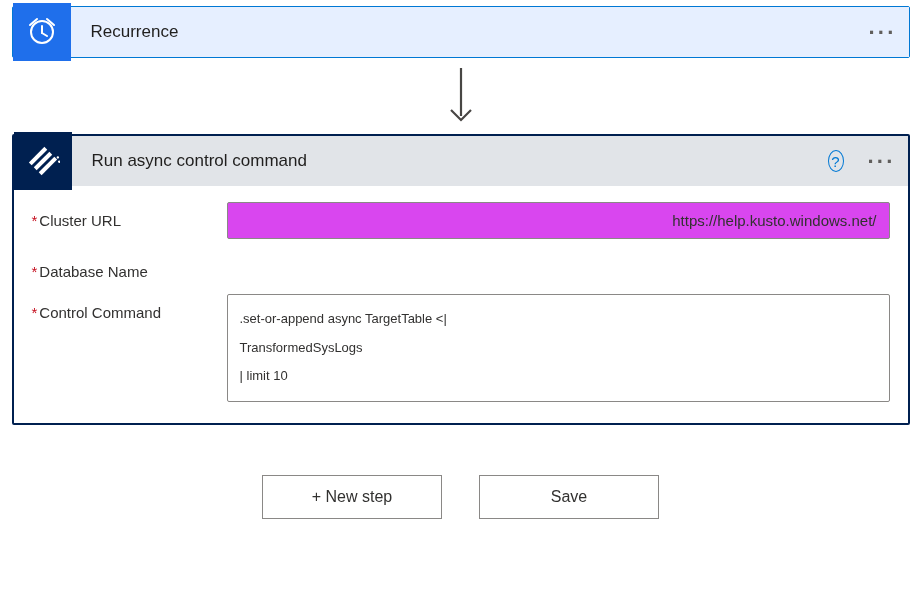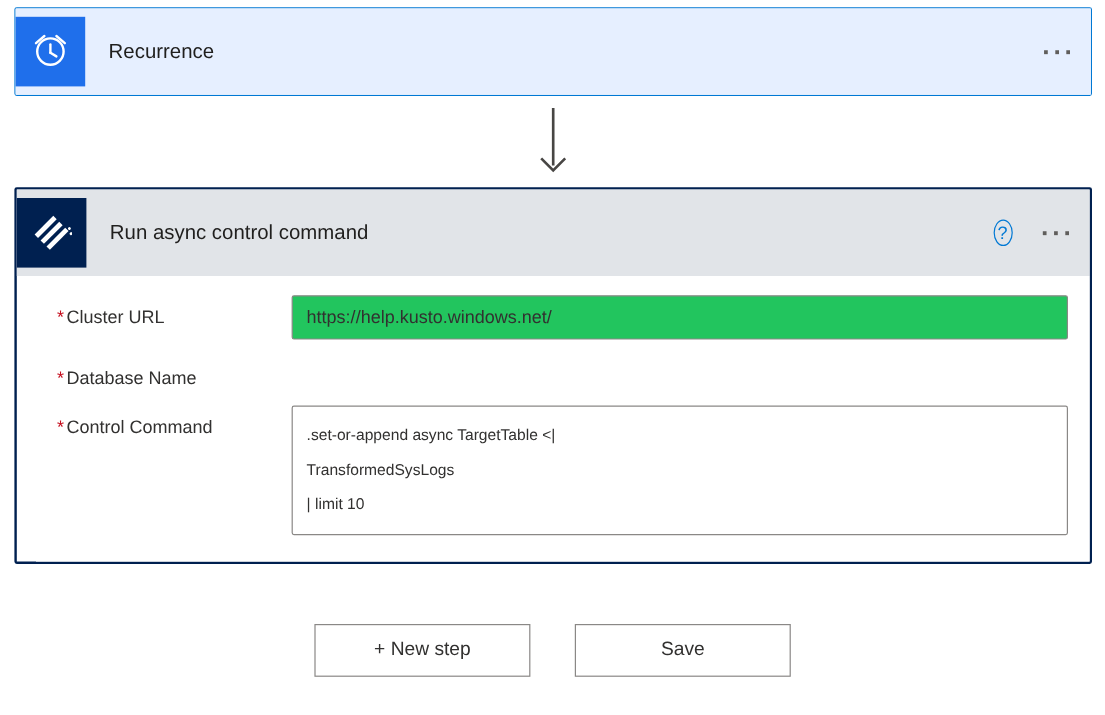--- a/index.html
+++ b/index.html
@@ -12,21 +12,21 @@
   }
   .workflow { width: 898px; margin: 0 auto; }
   
   .step-card {
     border: 1px solid #0078d4;
     border-radius: 2px;
   }
   .step-header {
     display: flex;
     align-items: center;
-    height: 72px;
+    height: 50px;
     position: relative;
   }
   .step-icon-box {
     width: 58px;
     height: 58px;
     display: flex;
     align-items: center;
     justify-content: center;
     flex-shrink: 0;
   }
@@ -97,21 +97,20 @@
   }
   .selected-header {
     background: #e1e4e8;
   }
   .selected-icon-box {
     background: #002050;
   }
   .card-body {
     background: #ffffff;
     padding: 16px 18px 18px 18px;
-    margin-left: 16px;
   }
   .form-row {
     display: flex;
     align-items: flex-start;
     margin-bottom: 14px;
   }
   .form-row:last-child { margin-bottom: 0; }
   .form-label {
     width: 195px;
     flex-shrink: 0;
@@ -122,21 +121,22 @@
   .req { color: #c50f1f; margin-right: 2px; }
   .form-control-wrap { flex: 1; }
   .text-input {
     width: 100%;
     border: 1px solid #8a8886;
     border-radius: 2px;
     padding: 9px 12px;
     font-size: 15px;
     font-family: inherit;
     color: #323130;
-    background: #22c55e;
+    background: #d946ef;
+    text-align: right;
   }
   .textarea-input {
     width: 100%;
     border: 1px solid #8a8886;
     border-radius: 2px;
     padding: 10px 12px;
     font-size: 13px;
     font-family: inherit;
     color: #323130;
     background: #fff;

